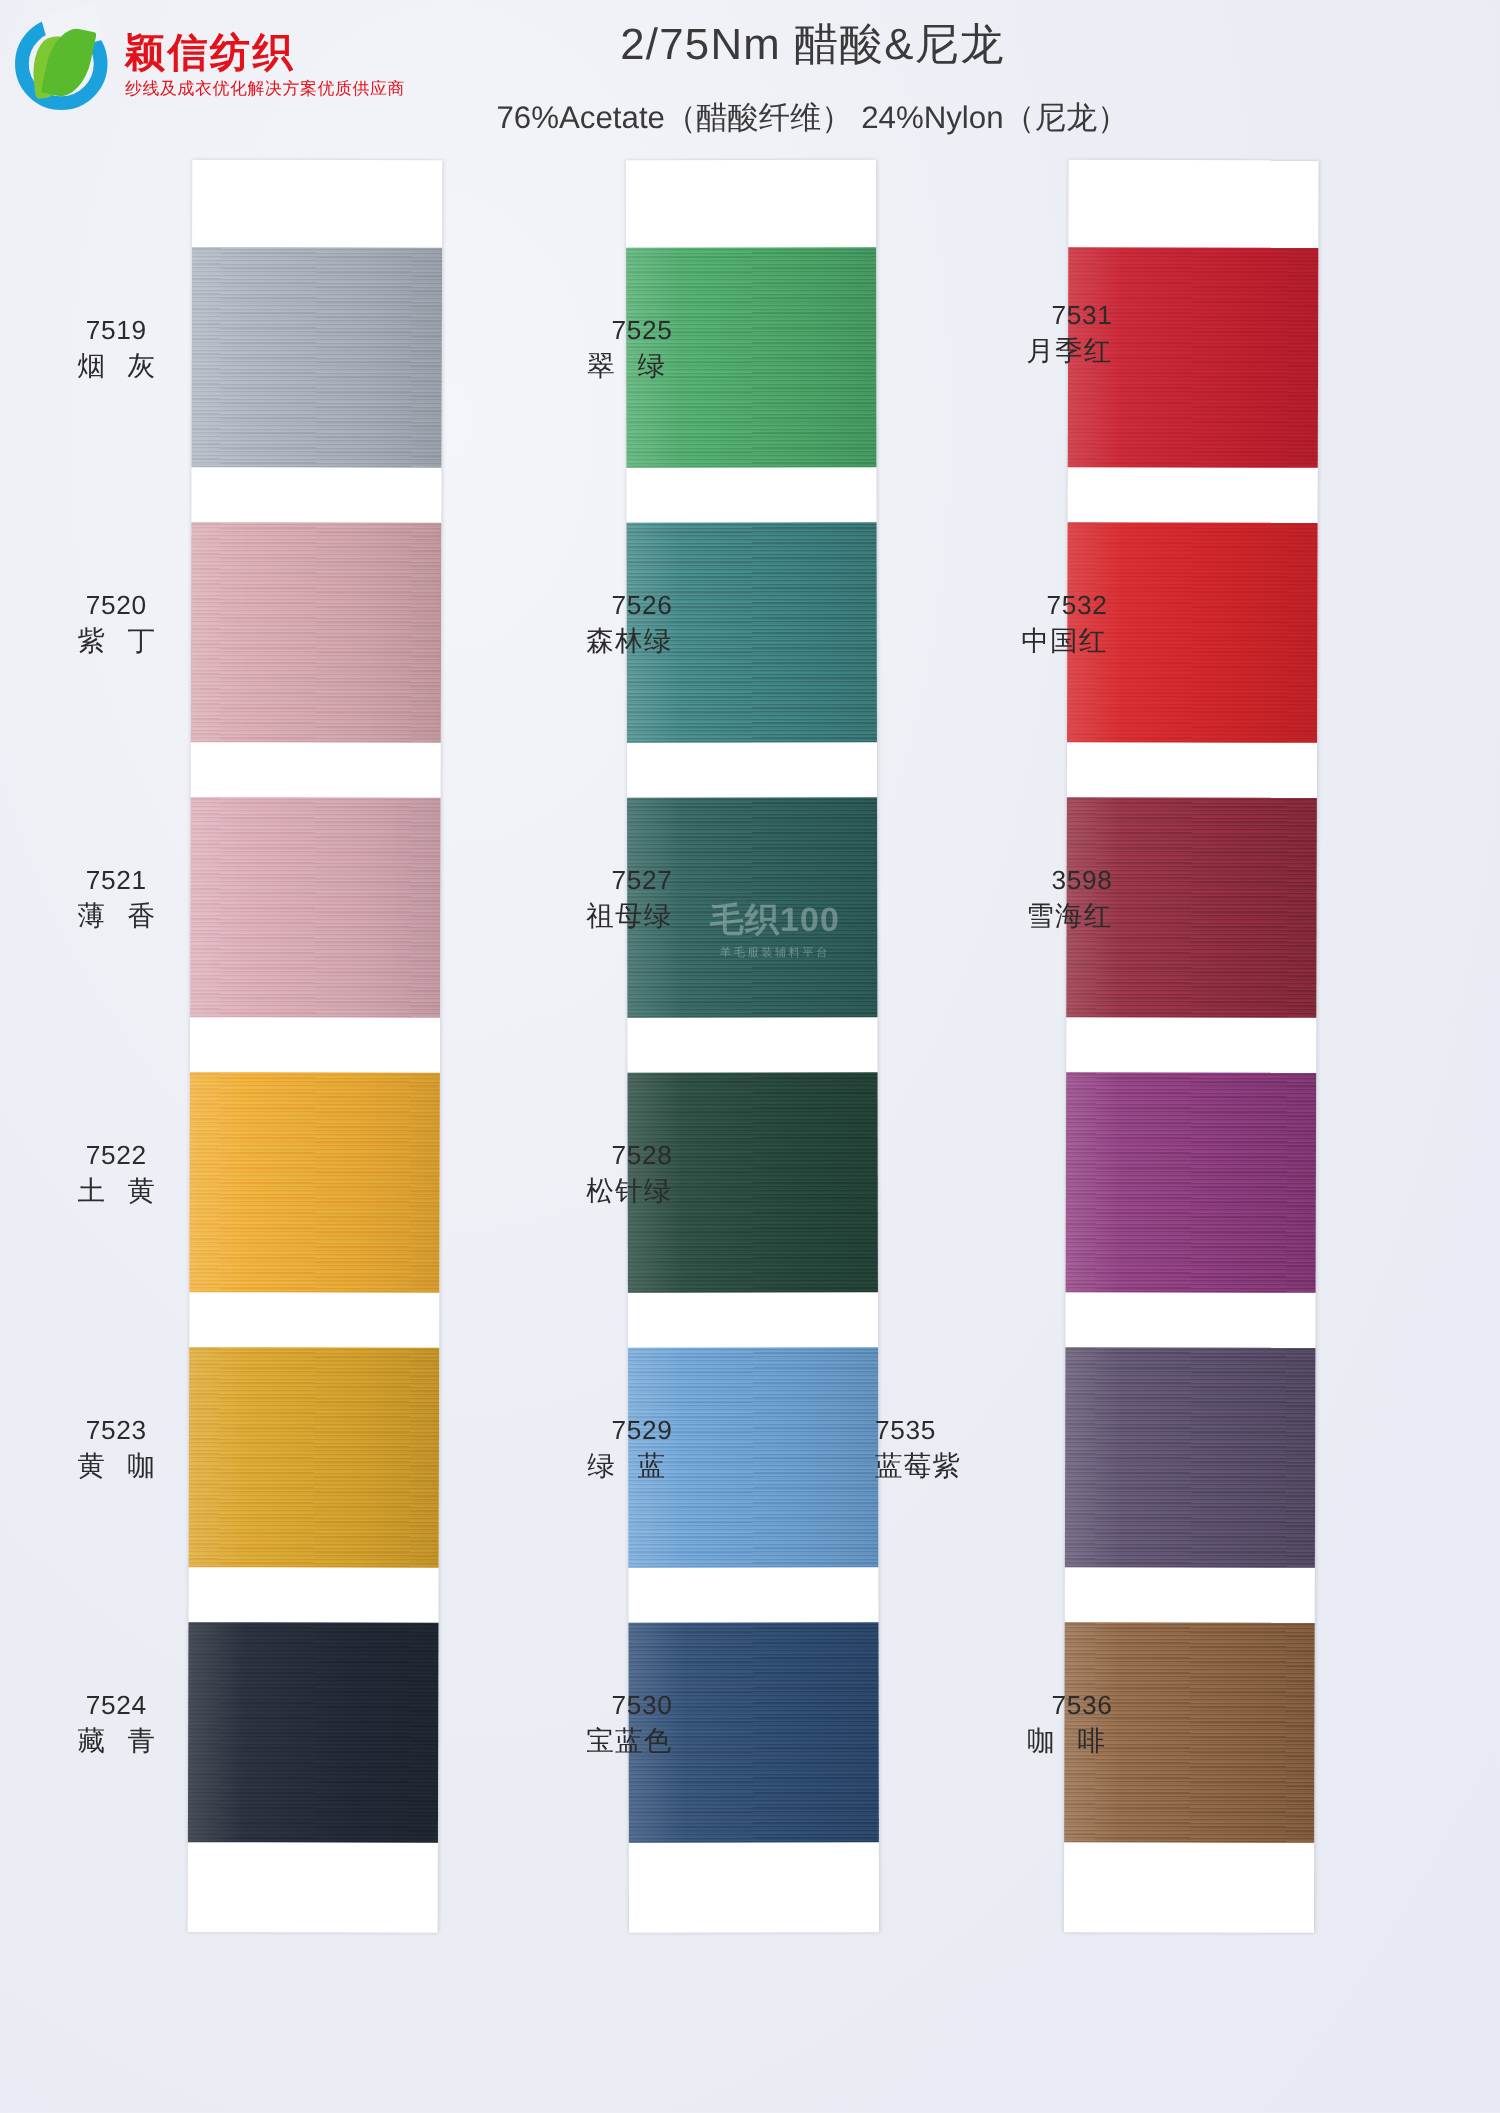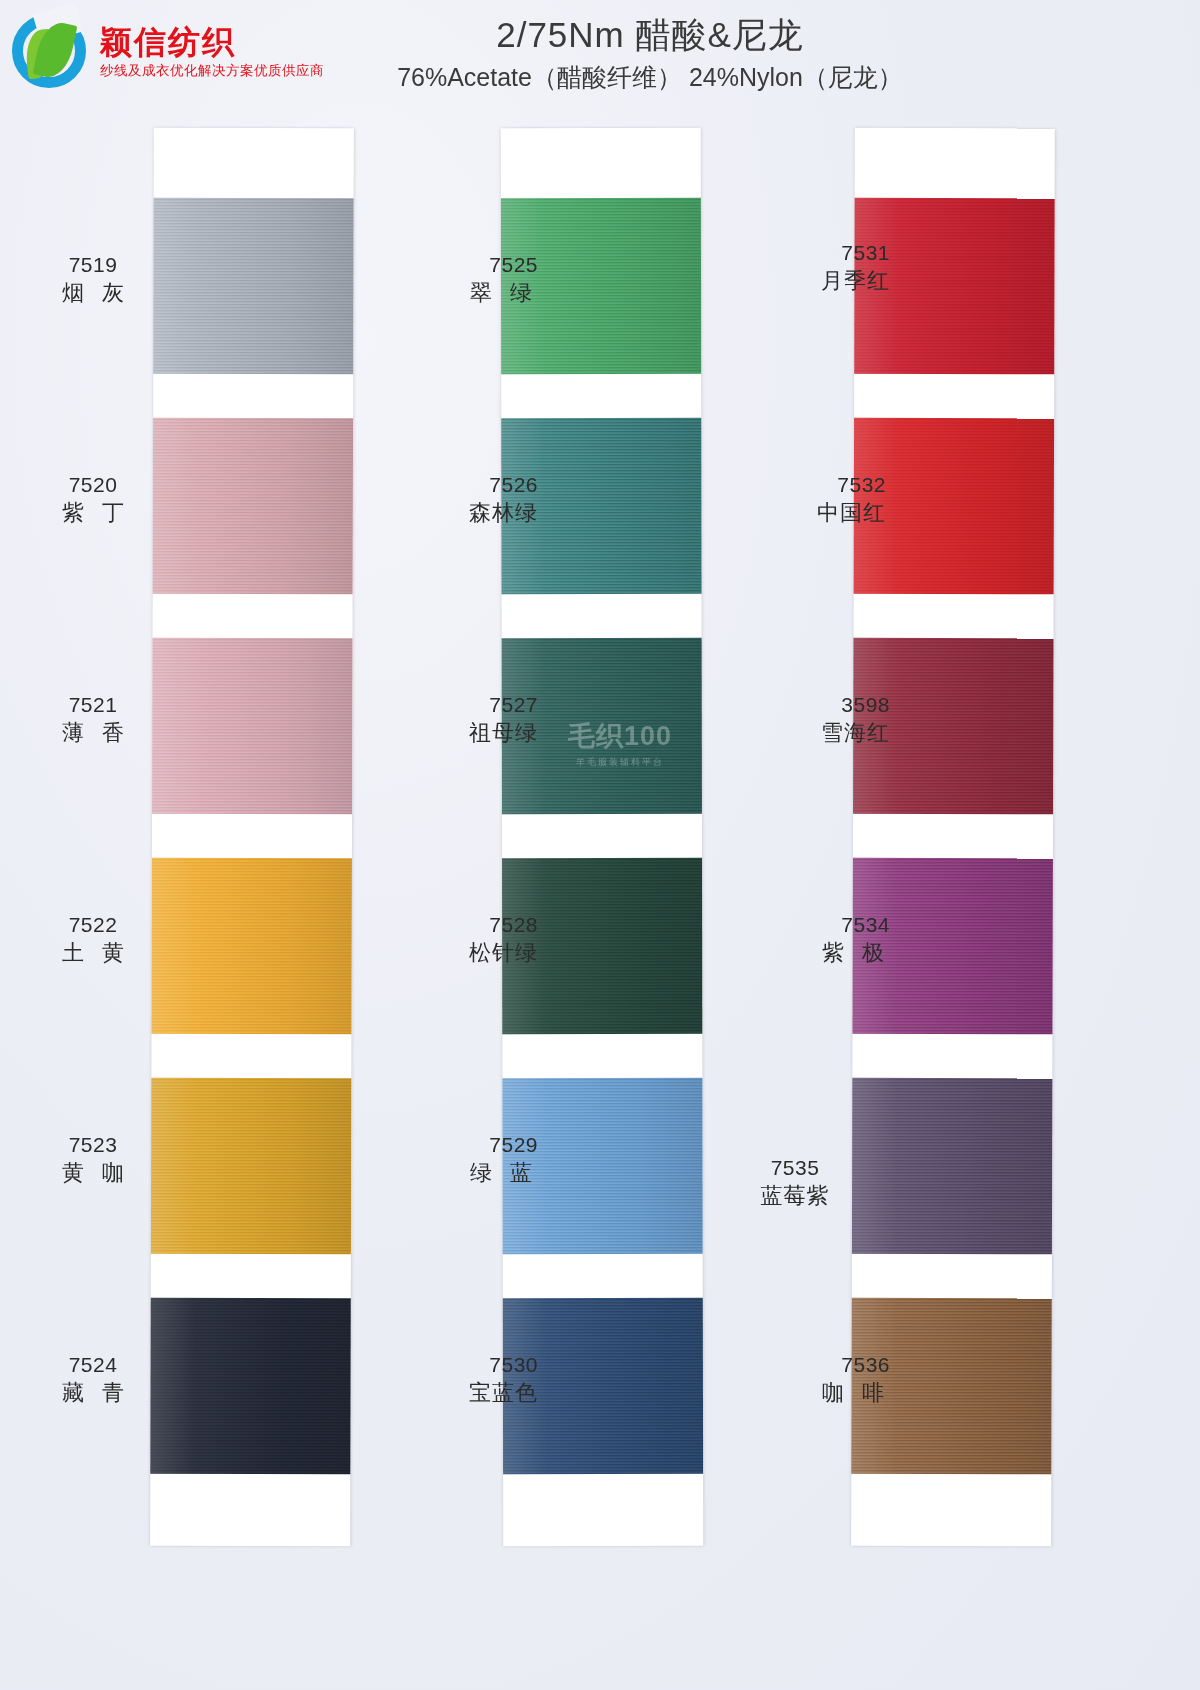--- a/index.html
+++ b/index.html
@@ -106,21 +106,21 @@
     width: 640px;
     text-align: center;
   }
   #title-main {
     font-size: 35px;
     color: #3a3a3a;
     letter-spacing: 1px;
     white-space: nowrap;
   }
   #title-sub {
-    margin-top: 2px;
+    margin-top: 18px;
     font-size: 25px;
     color: #3a3a3a;
     white-space: nowrap;
   }
 
   
   .column {
     position: absolute;
     top: 128px;
     width: 200px;
@@ -380,25 +380,21 @@
       <div class="name tight">月季红</div>
     </div>
     <div class="label" style="left: 696px; top: 472px; ">
       <div class="code">7532</div>
       <div class="name tight">中国红</div>
     </div>
     <div class="label" style="left: 700px; top: 692px; text-align: right;">
       <div class="code">3598</div>
       <div class="name tight">雪海红</div>
     </div>
-    <div class="label" style="left: 700px; top: 912px; text-align: right;">
-      <div class="code">7534</div>
-      <div class="name">紫 极</div>
-    </div>
-    <div class="label" style="left: 700px; top: 1132px; text-align: center; margin-top: 23px;">
+    <div class="label" style="left: 700px; top: 1132px; text-align: left;">
       <div class="code">7535</div>
       <div class="name tight">蓝莓紫</div>
     </div>
     <div class="label" style="left: 700px; top: 1352px; text-align: right;">
       <div class="code">7536</div>
       <div class="name">咖 啡</div>
     </div>
   </div>
 
 </body></html>

